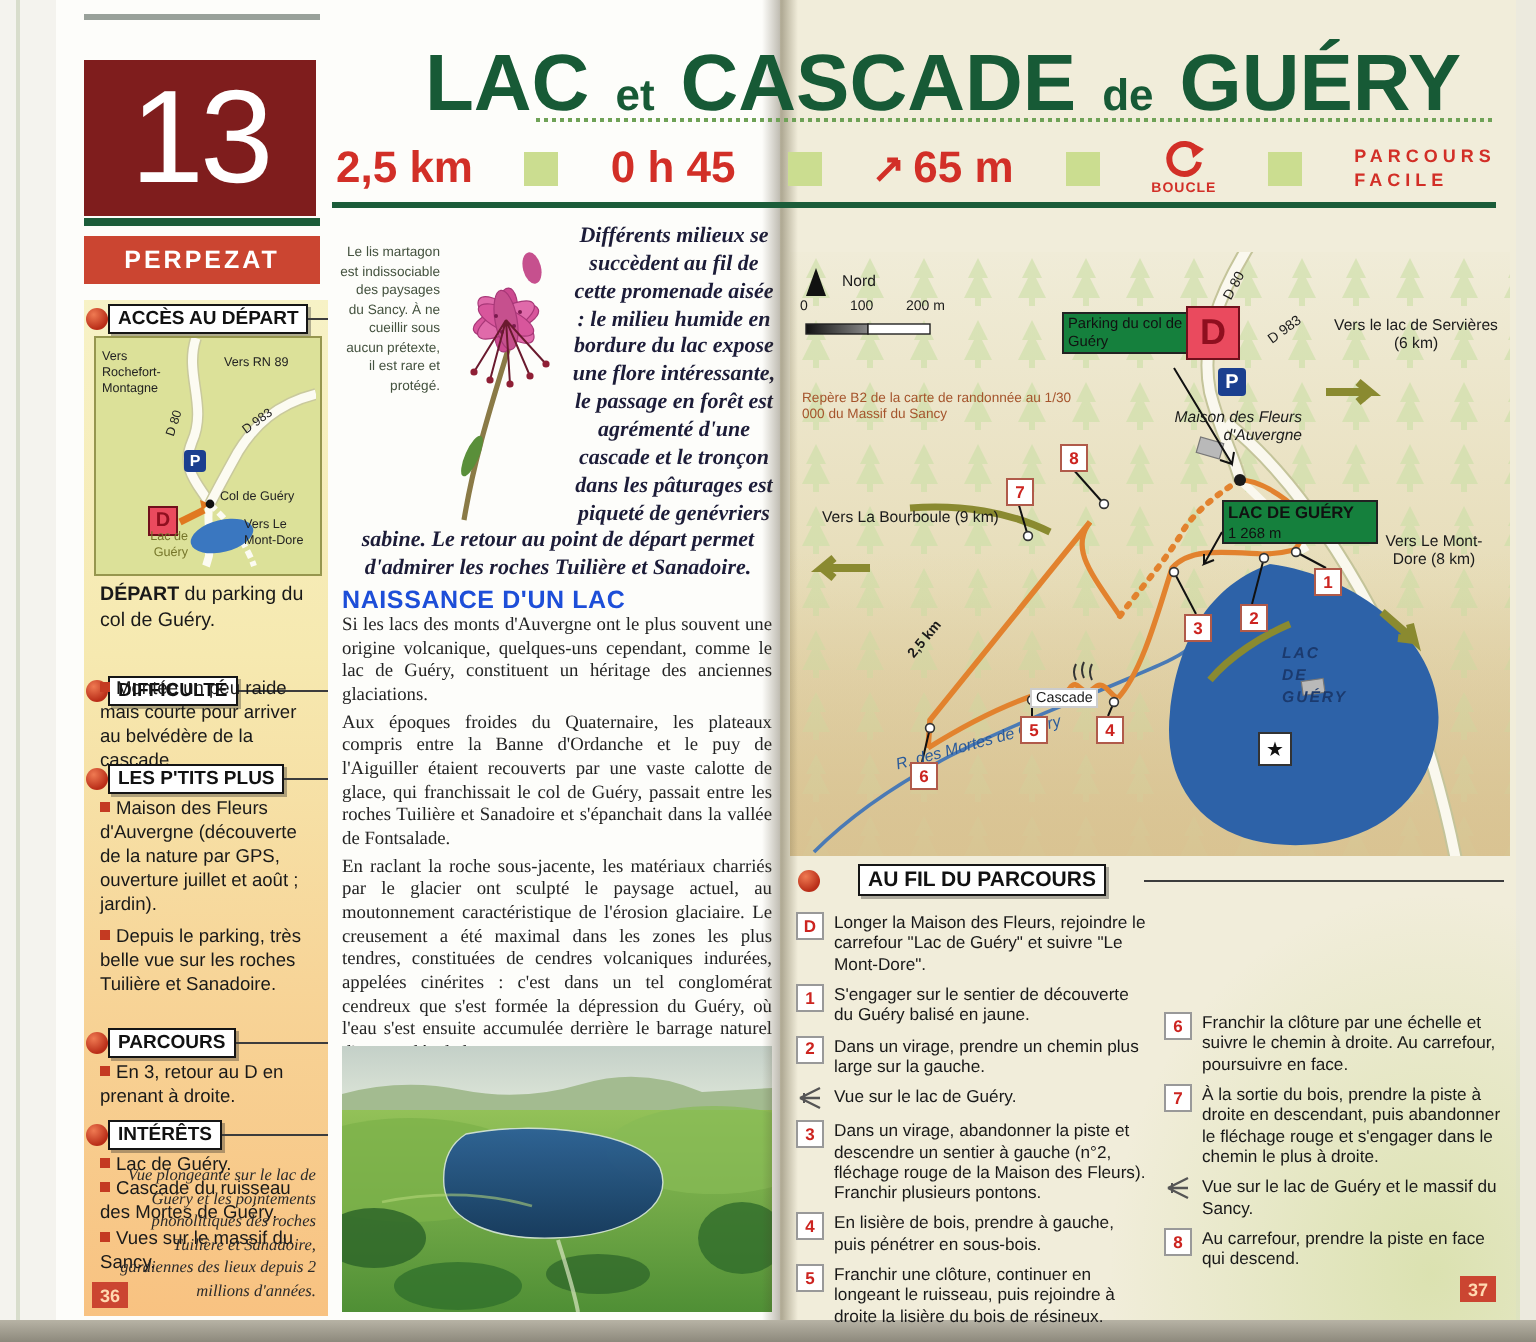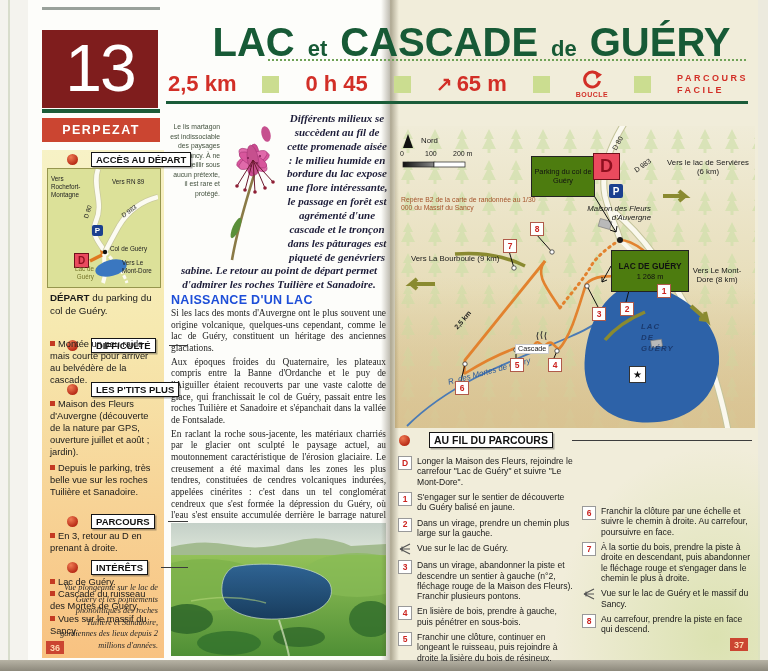--- a/index.html
+++ b/index.html
@@ -32,21 +32,21 @@
          align-items:center;justify-content:space-between;}
   .stat-num{color:#d22f27;font-weight:bold;font-size:22px;white-space:nowrap;display:flex;align-items:center;gap:4px;}
   .sep-sq{width:17px;height:17px;background:#cbdd90;}
   .loop-wrap{display:flex;flex-direction:column;align-items:center;line-height:1;}
   .loop-label{color:#d22f27;font-weight:bold;font-size:7px;letter-spacing:.5px;margin-top:1px;}
   .diff-label{color:#d22f27;font-weight:bold;font-size:9px;letter-spacing:2.5px;line-height:1.35;text-align:left;white-space:pre-line;}
   .rule-green-main{position:absolute;left:166px;top:101px;width:582px;height:3px;background:#1b5c39;z-index:5;}
   
   .sidebar{position:absolute;left:42px;top:150px;width:122px;height:508px;z-index:5;
          background:linear-gradient(180deg,#f7f2c6 0%,#f6e9b0 35%,#f7d497 68%,#f8c281 100%);}
-  .sb-head{position:absolute;left:0;width:122px;display:flex;align-items:center;gap:13px;padding-left:24px;}
+  .sb-head{position:absolute;left:0;width:122px;display:flex;align-items:center;gap:0;}
   .dot{width:11px;height:11px;border-radius:50%;flex:none;margin-left:1px;
        background:radial-gradient(circle at 35% 30%,#ef7a52,#b92d18 70%);}
   .tag{background:#fff;border:1.5px solid #151515;font-size:9.5px;font-weight:bold;color:#111;
        padding:1px 4px;white-space:nowrap;box-shadow:1.5px 1.5px 0 rgba(40,40,40,.35);}
   .hline{flex:1;height:1px;background:#3c3c3c;}
   .sb-text{position:absolute;font-size:9.3px;line-height:1.3;color:#191919;}
   .blt{display:inline-block;width:5px;height:5px;background:#c43a22;margin-right:3px;vertical-align:1px;}
   .sb-map{position:absolute;left:5px;top:18px;width:112px;height:118px;background:#dce199;border:1px solid #96964e;}
   .m-lbl{position:absolute;font-size:6.3px;line-height:1.25;color:#222;}
   .p-ico{position:absolute;background:#1b3f8f;color:#fff;font-weight:bold;display:flex;align-items:center;justify-content:center;border-radius:2px;}
@@ -66,22 +66,22 @@
   .sect-title{position:absolute;left:171px;top:293px;width:220px;z-index:3;
        color:#1d4ed8;font-weight:bold;font-size:12.5px;letter-spacing:.3px;}
   .bodycopy{position:absolute;left:171px;top:308px;width:215px;z-index:3;
        font-family:"Liberation Serif",serif;font-size:9.4px;line-height:1.24;color:#242424;text-align:justify;}
   .bodycopy p{margin:0 0 2px 0;}
   .photo{position:absolute;left:171px;top:523px;width:215px;height:133px;z-index:3;overflow:hidden;}
   
   .bigmap{position:absolute;left:395px;top:126px;width:360px;height:302px;z-index:3;}
   .bigmap svg{position:absolute;left:0;top:0;}
   .bm-lbl{position:absolute;font-size:7.8px;line-height:1.18;color:#1a1a1a;}
-  .yellow-lbl{position:absolute;background:#4d7c0f;border:1px solid #222;text-align:center;
-       font-size:7.4px;line-height:1.25;color:#111;padding:10px 2px;}
+  .yellow-lbl{position:absolute;background:#15803d;border:1px solid #222;text-align:left;
+       font-size:7.4px;line-height:1.25;color:#111;padding:0 2px;}
   .mk{position:absolute;width:12px;height:12px;background:#fff;border:1px solid #b05a4a;
       color:#cc2420;font-size:8.5px;font-weight:bold;display:flex;align-items:center;justify-content:center;}
   .rot{transform-origin:left top;white-space:nowrap;}
   
   .parcours{position:absolute;left:398px;top:432px;width:354px;z-index:5;}
   .pc-head{display:flex;align-items:center;gap:19px;}
   .pc-head .tag{font-size:10.5px;}
   .pc-cols{position:relative;margin-top:8px;}
   .pc-col{position:absolute;top:0;width:176px;}
   .pc-col2{left:184px;top:50px;width:172px;}

